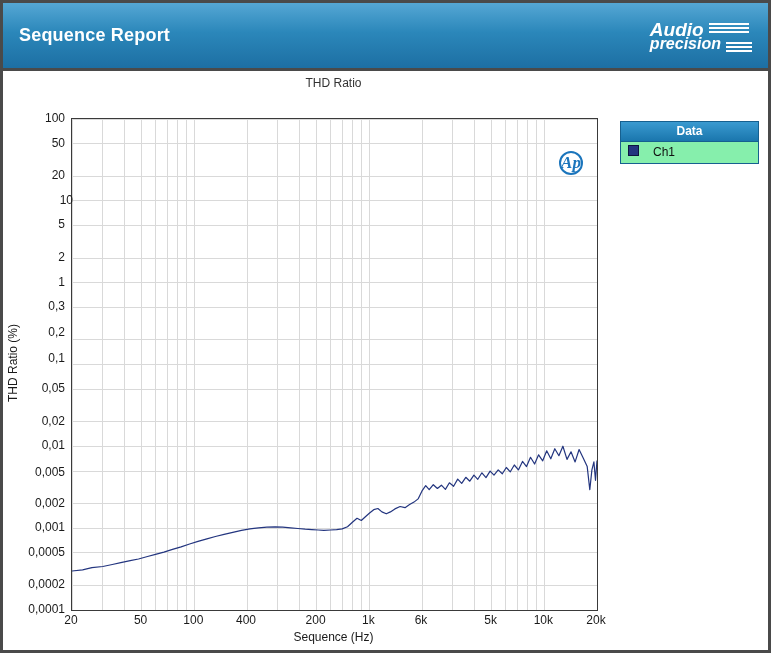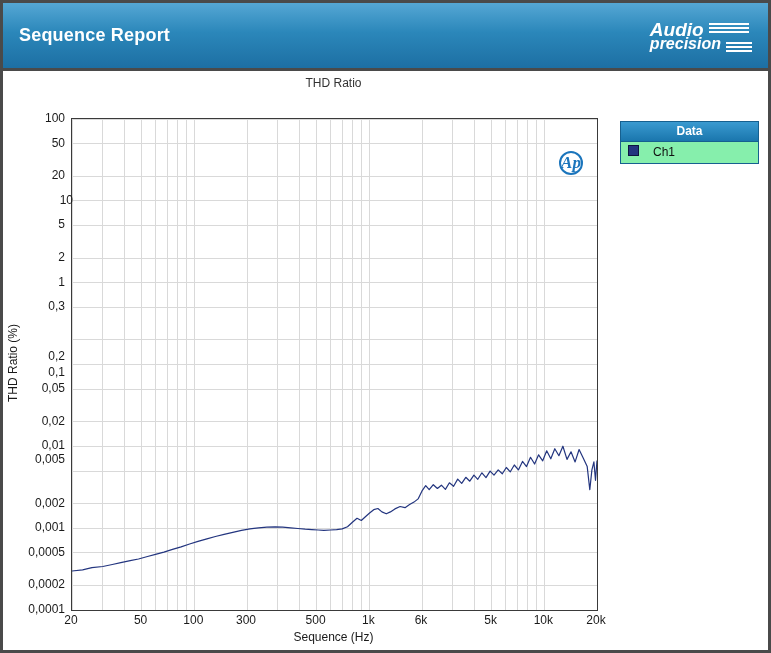--- a/index.html
+++ b/index.html
@@ -151,40 +151,40 @@
       <div class="legend-header">Data</div>
       <div class="legend-row">
         <span class="legend-swatch" style="background: rgb(35, 53, 127);"></span>
         <span>Ch1</span>
       </div>
     </div>
 
   <span class="xtick" style="left: 46px;">20</span>
       <span class="xtick" style="left: 115.64px;">50</span>
       <span class="xtick" style="left: 168.32px;">100</span>
-      <span class="xtick" style="left: 221px;">300</span>
-      <span class="xtick" style="left: 290.64px;">500</span>
+      <span class="xtick" style="left: 221px;">400</span>
+      <span class="xtick" style="left: 290.64px;">200</span>
       <span class="xtick" style="left: 343.32px;">1k</span>
       <span class="xtick" style="left: 396px;">6k</span>
       <span class="xtick" style="left: 465.64px;">5k</span>
       <span class="xtick" style="left: 518.32px;">10k</span>
       <span class="xtick" style="left: 571px;">20k</span>
       <span class="ytick" style="top: 40px;">100</span>
       <span class="ytick" style="top: 64.6343px;">50</span>
       <span class="ytick" style="top: 97.199px;">20</span>
       <span class="ytick" style="top: 121.833px; margin-left: 8px;">10</span>
       <span class="ytick" style="top: 146.468px;">5</span>
       <span class="ytick" style="top: 179.032px;">2</span>
       <span class="ytick" style="top: 203.667px;">1</span>
       <span class="ytick" style="top: 228.301px;">0,3</span>
-      <span class="ytick" style="top: 278px; text-align: right;">0,2</span>
-      <span class="ytick" style="top: 294px;">0,1</span>
+      <span class="ytick" style="top: 254px; text-align: right;">0,2</span>
+      <span class="ytick" style="top: 280px;">0,1</span>
       <span class="ytick" style="top: 310.134px;">0,05</span>
       <span class="ytick" style="top: 342.699px;">0,02</span>
       <span class="ytick" style="top: 367.333px;">0,01</span>
-      <span class="ytick" style="top: 381px;">0,005</span>
+      <span class="ytick" style="top: 394px;">0,005</span>
       <span class="ytick" style="top: 424.532px;">0,002</span>
       <span class="ytick" style="top: 449.167px;">0,001</span>
       <span class="ytick" style="top: 473.801px;">0,0005</span>
       <span class="ytick" style="top: 506.366px;">0,0002</span>
       <span class="ytick" style="top: 531px;">0,0001</span>
     </div>
 </div>
 
 </body></html>

